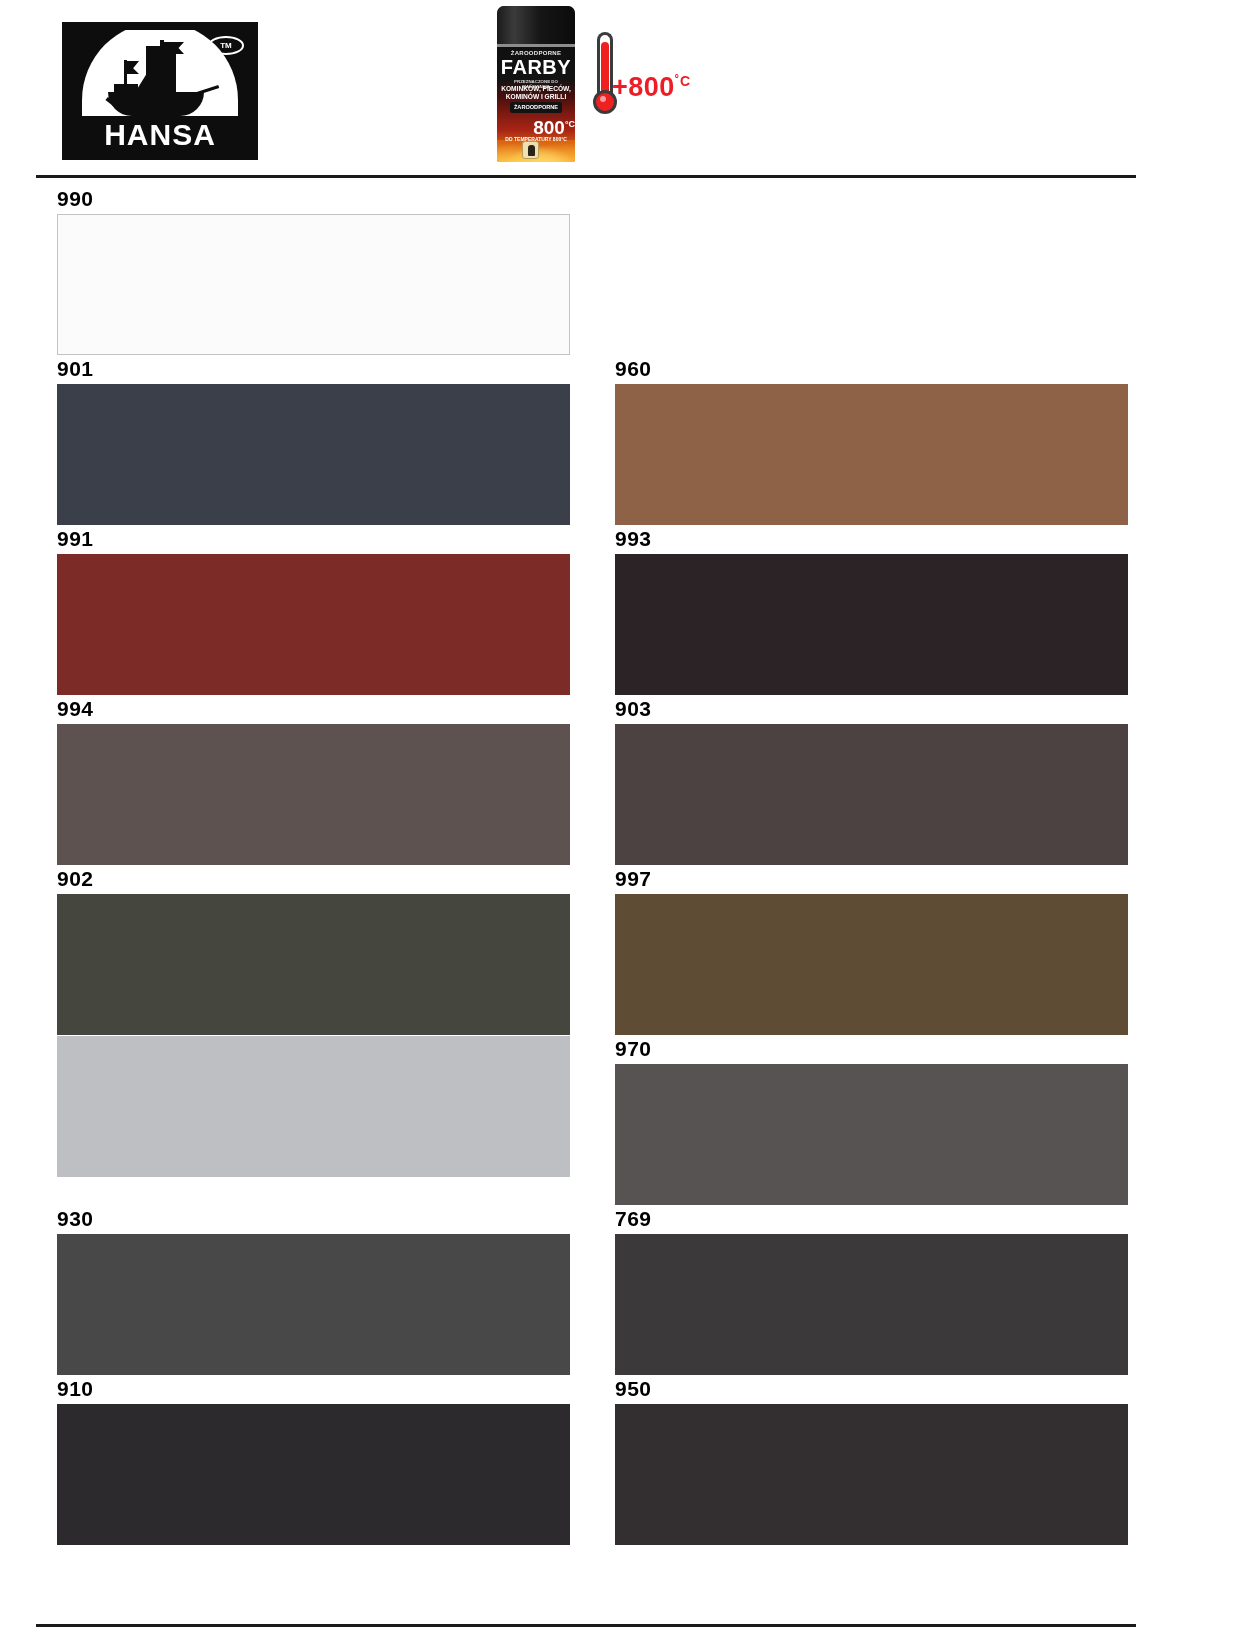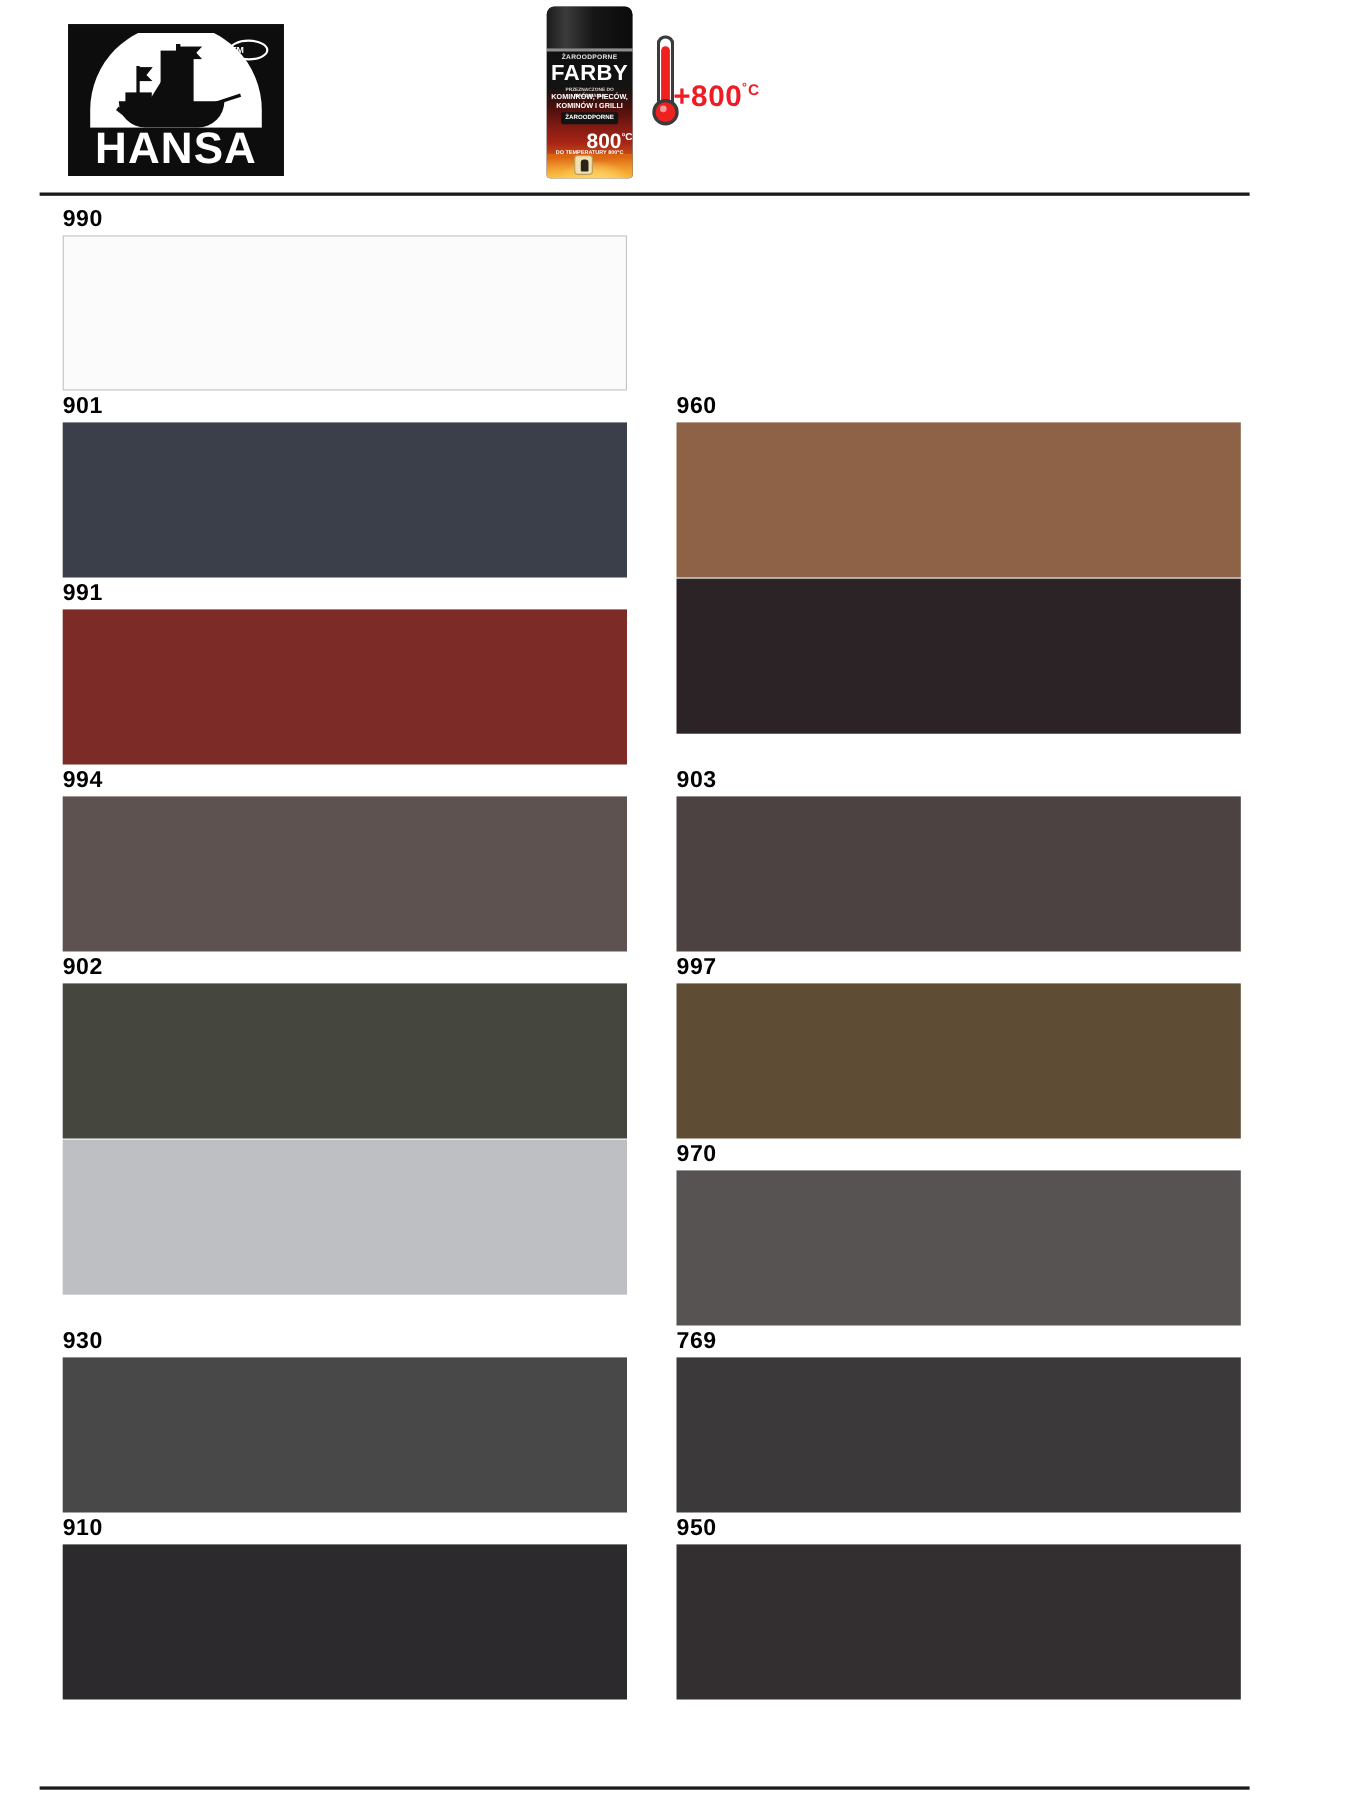--- a/index.html
+++ b/index.html
@@ -132,34 +132,34 @@
     background: #0d0d0d;
   }
   .logo-word {
     position: absolute;
     left: 0; bottom: 2px;
     width: 100%;
     text-align: center;
     color: #ffffff;
     font-family: "Liberation Sans", sans-serif;
     font-weight: bold;
-    font-size: 40px;
+    font-size: 30px;
     letter-spacing: 1px;
     line-height: 30px;
   }
   .logo-tm {
     position: absolute;
     right: 6px; top: 6px;
     width: 36px; height: 19px;
     border: 2px solid #ffffff;
     border-radius: 50%;
     color: #ffffff;
     font-size: 8px;
     font-weight: bold;
-    text-align: left;
+    text-align: center;
     line-height: 15px;
   }
 
   
   .can-wrap {
     position: absolute;
     left: 497px; top: 6px;
     width: 78px; height: 156px;
   }
   .can {
@@ -440,20 +440,21 @@
           <span class="code">960</span>
           <span class="chip" style="background: rgb(141, 98, 71);"><span class="tex"></span></span>
         </div>
       </div>
       <div class="row">
         <div class="cell">
           <span class="code">991</span>
           <span class="chip" style="background: rgb(124, 43, 38);"><span class="tex"></span></span>
         </div>
         <div class="cell">
+          <span class="code">993</span>
           <span class="chip" style="background: rgb(43, 35, 38);"><span class="tex"></span></span>
         </div>
       </div>
       <div class="row">
         <div class="cell">
           <span class="code">994</span>
           <span class="chip" style="background: rgb(94, 82, 80);"><span class="tex"></span></span>
         </div>
         <div class="cell">
           <span class="code">903</span>

